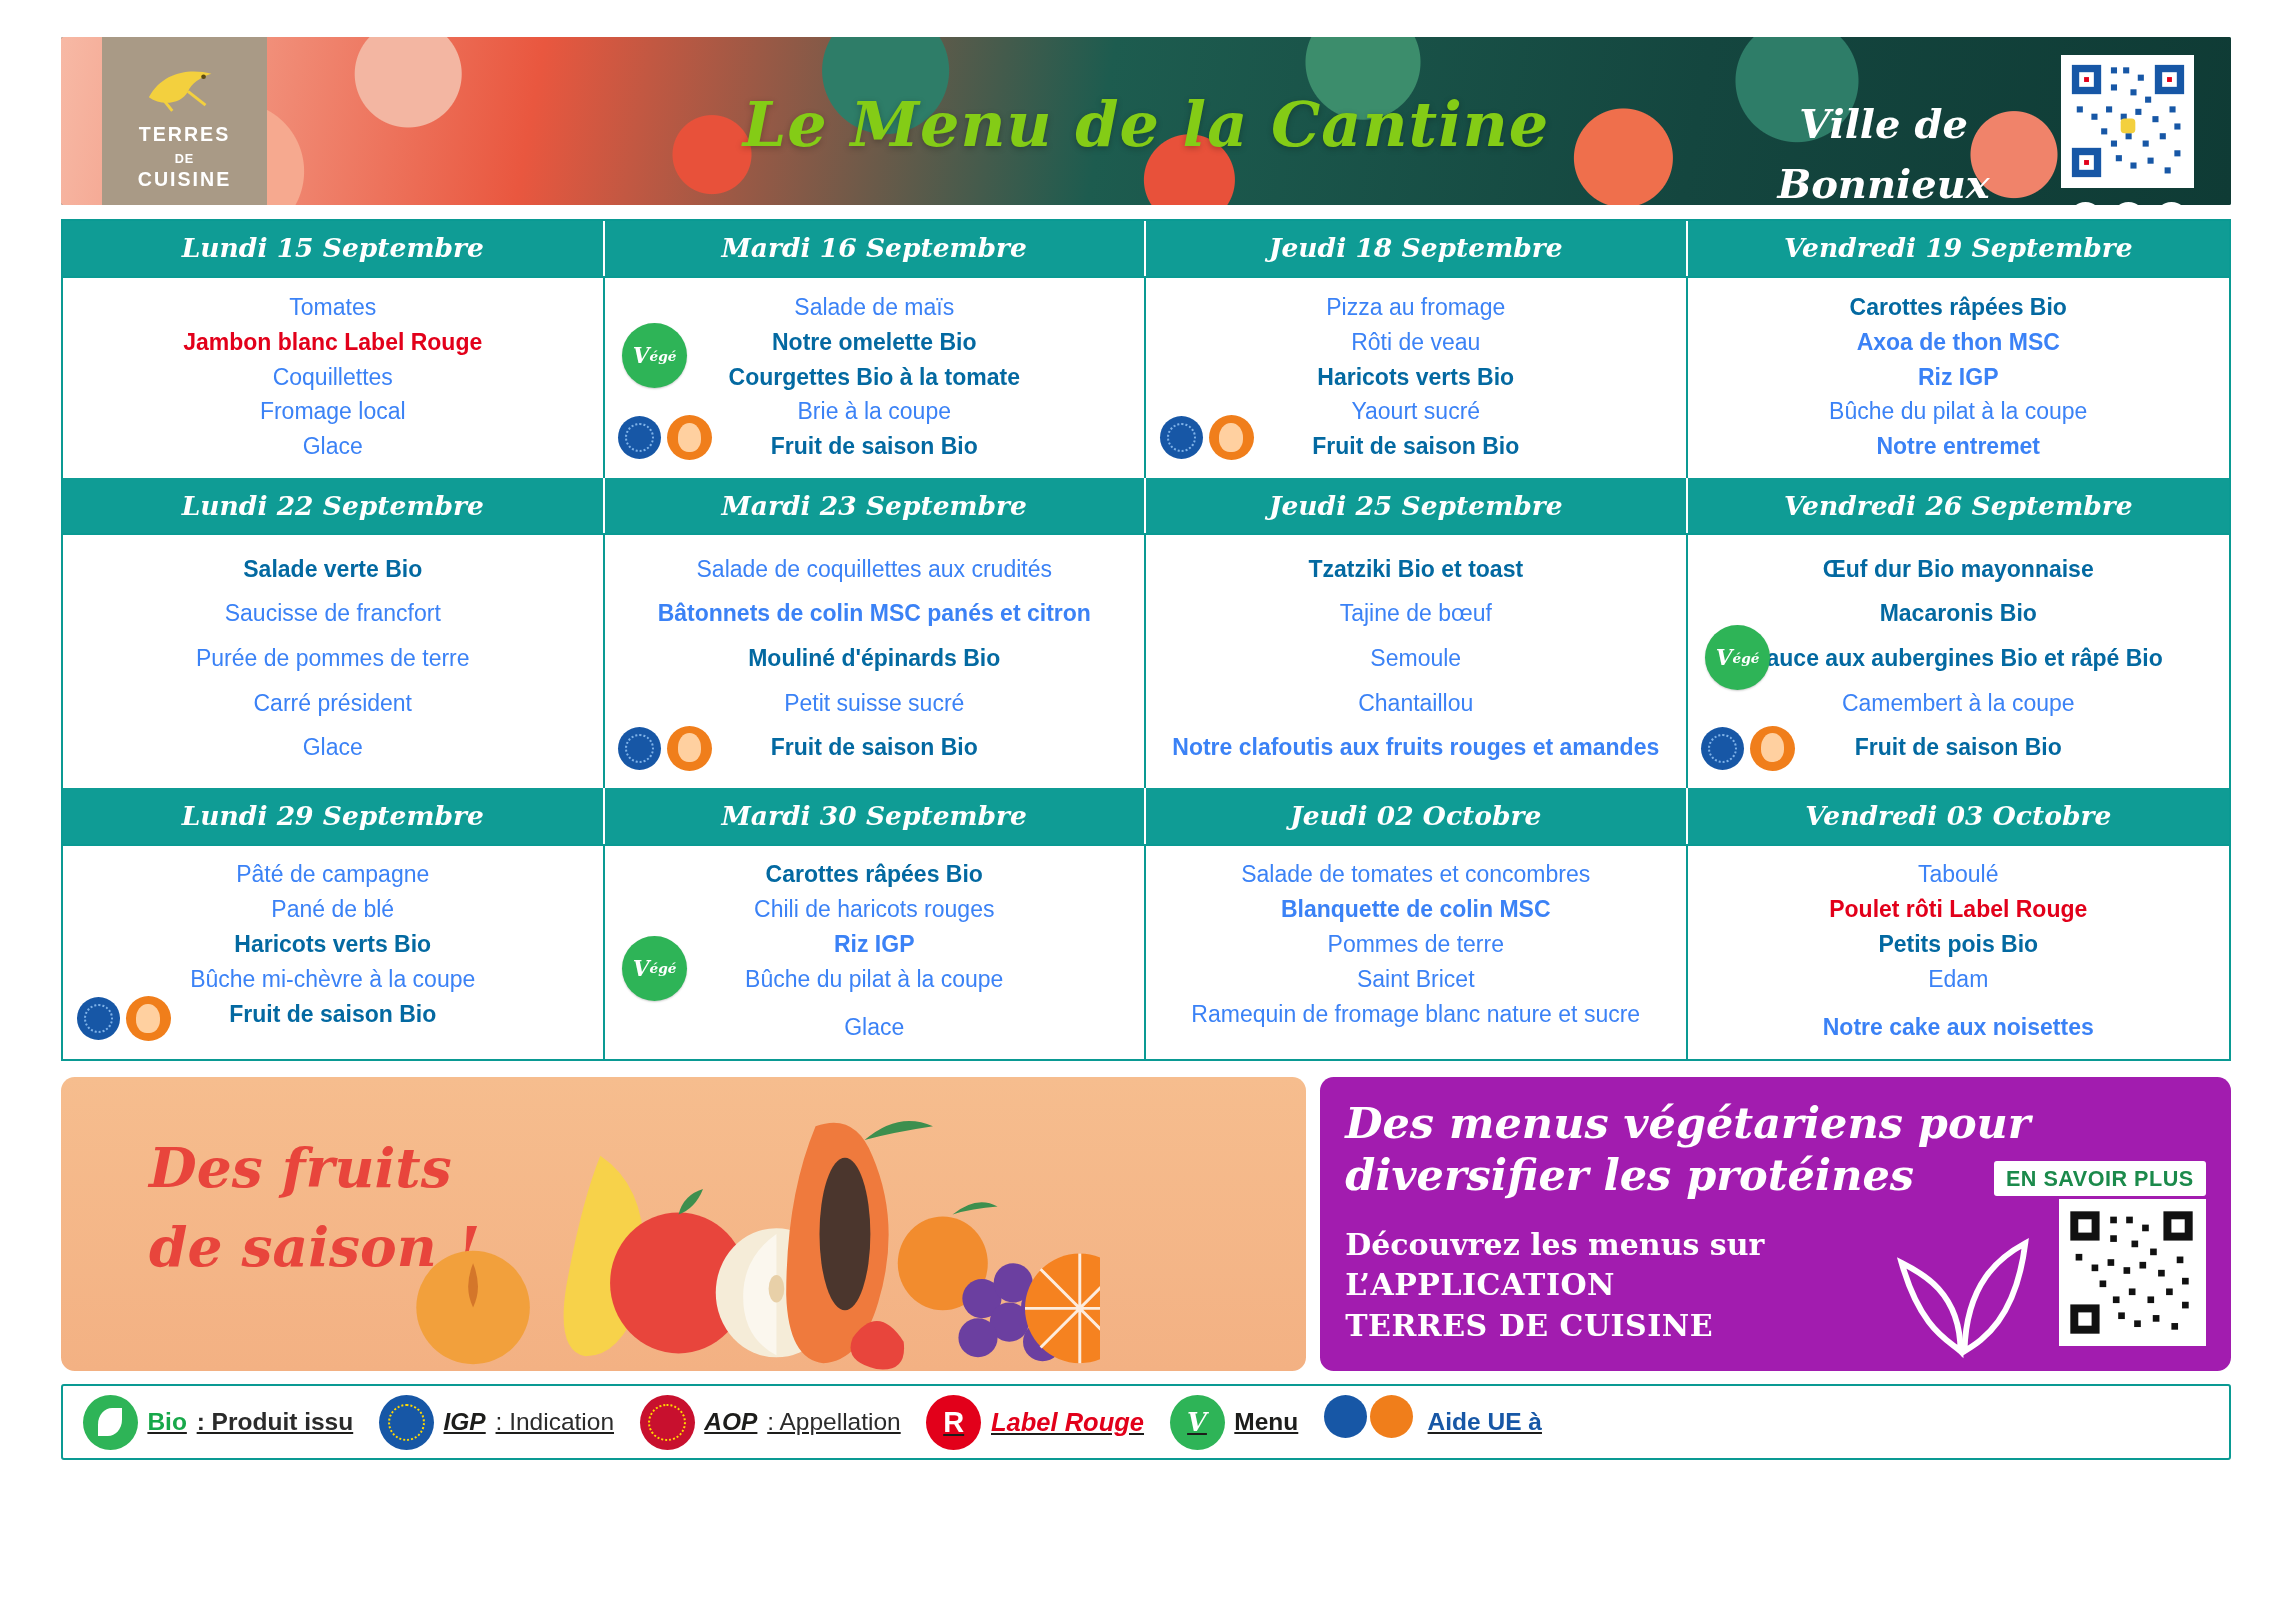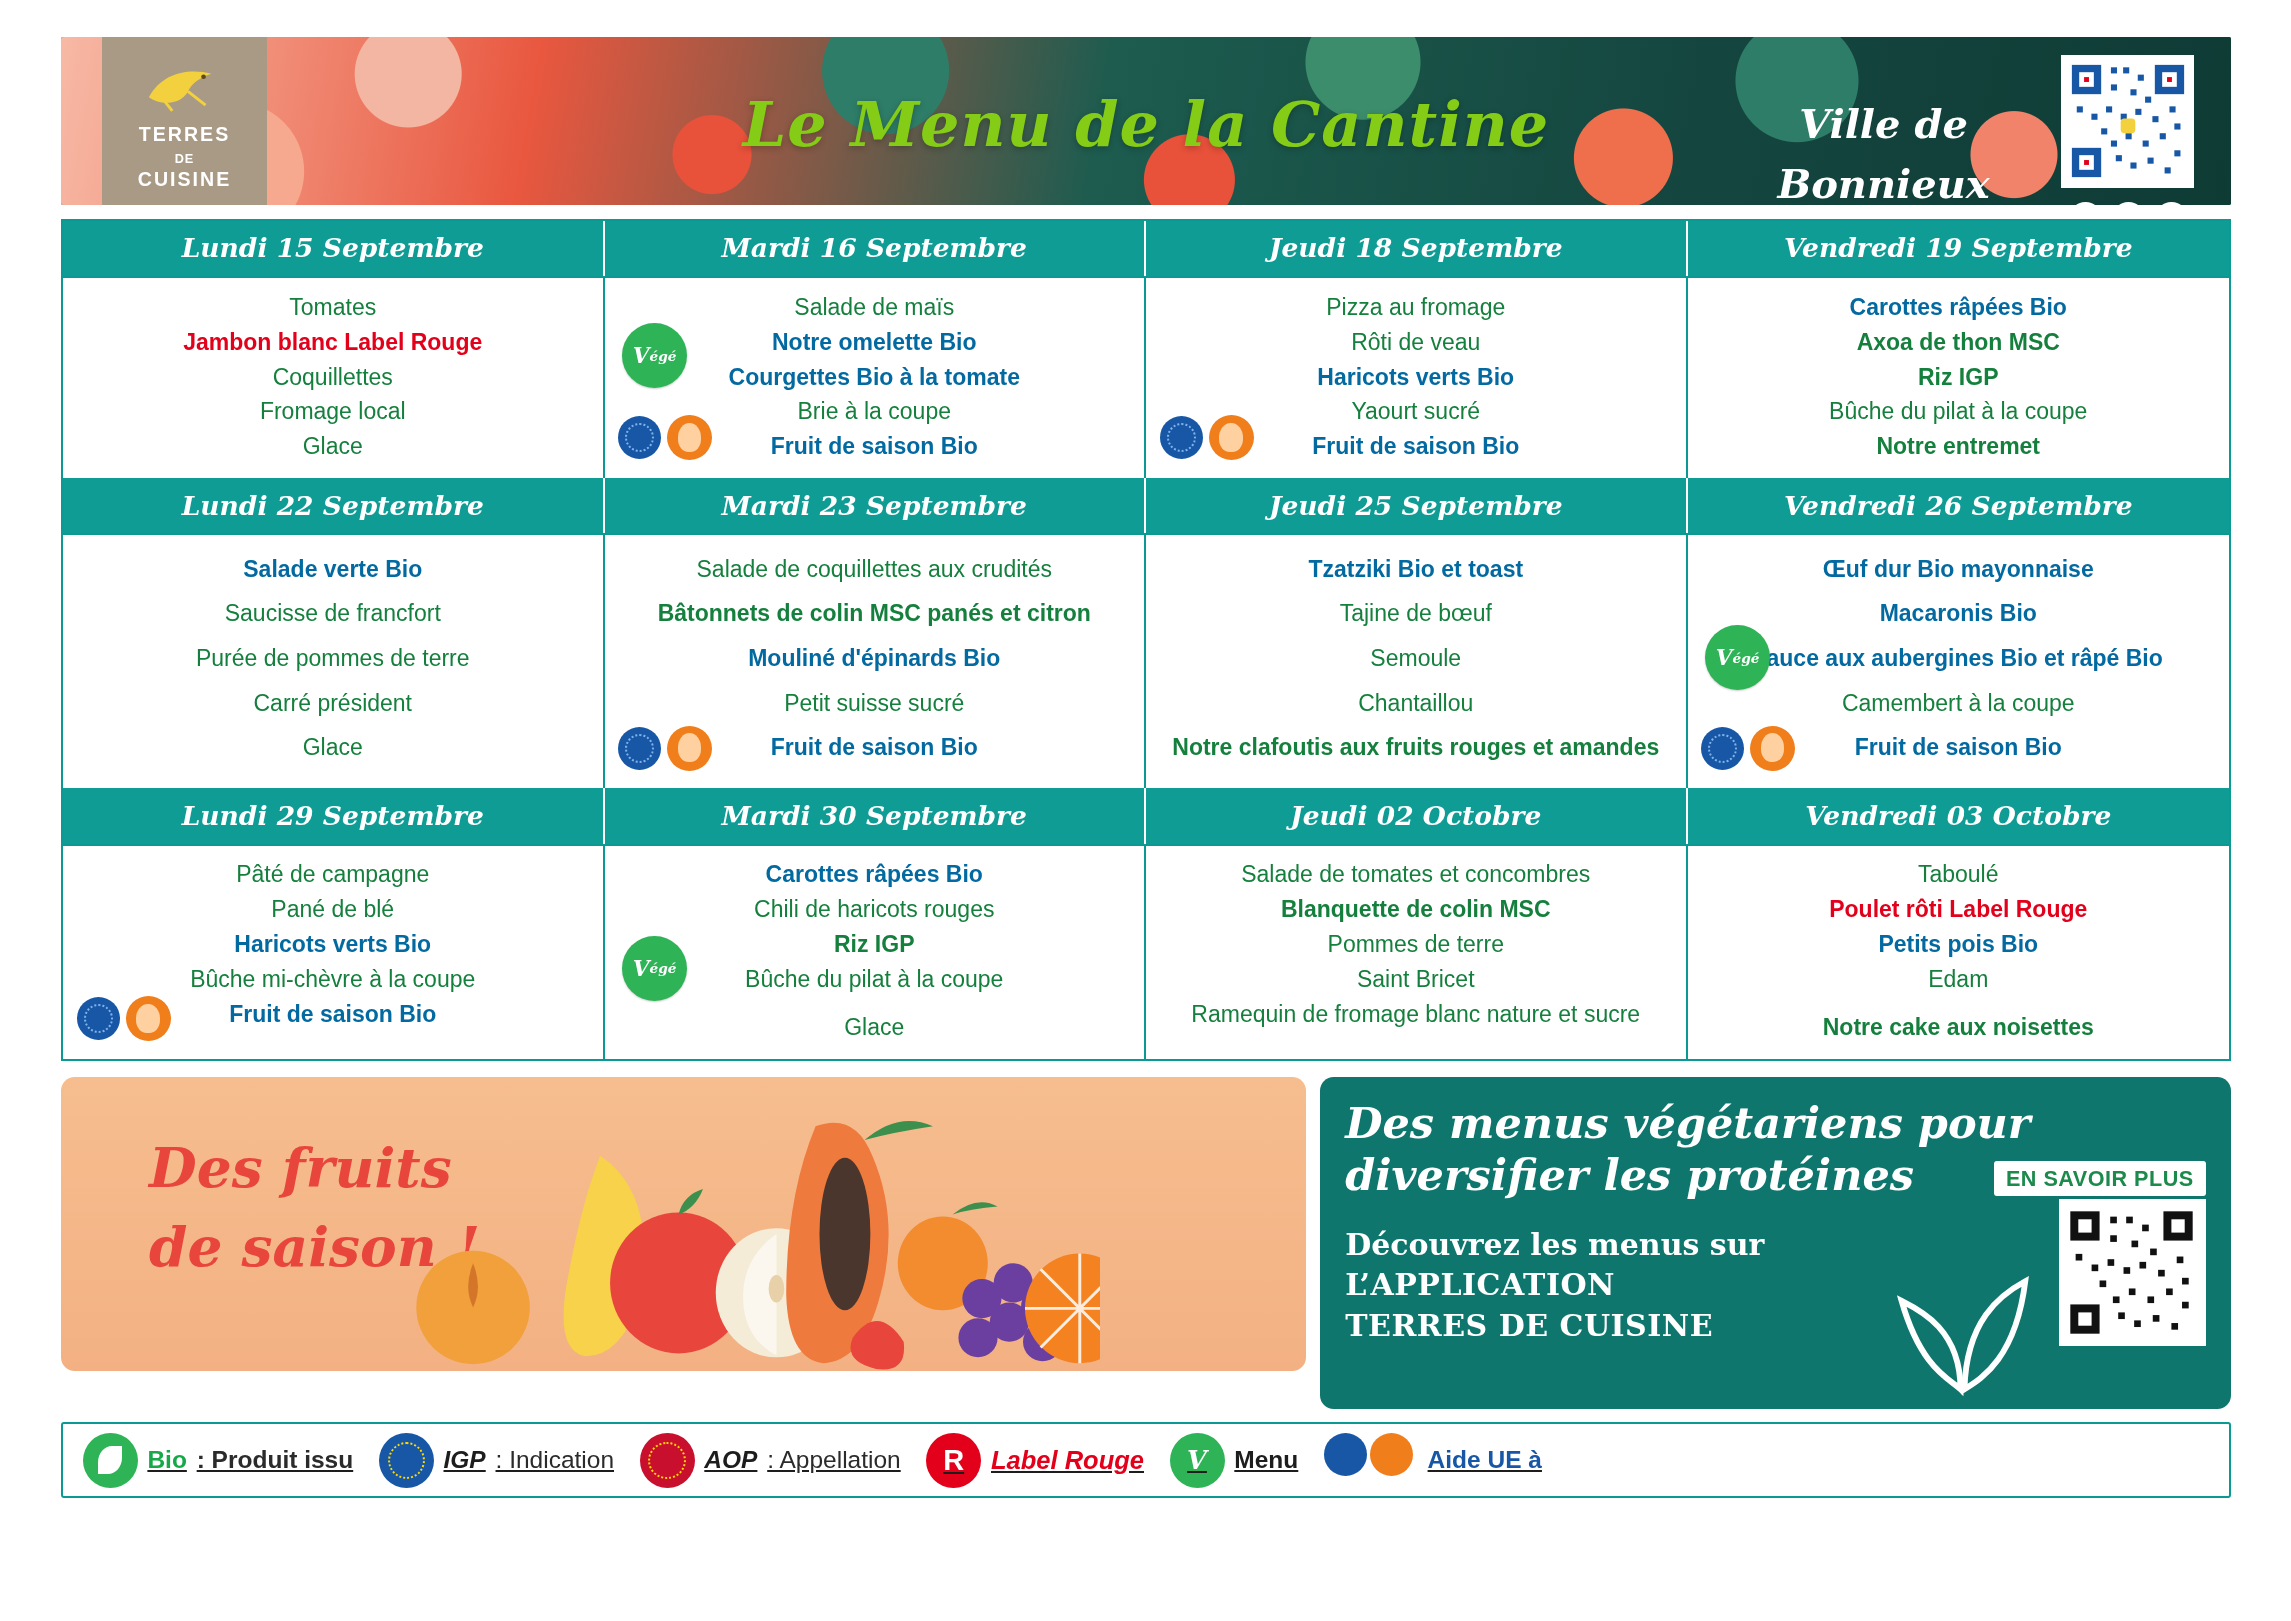--- a/index.html
+++ b/index.html
@@ -68,21 +68,21 @@
   }
   .dayhead:last-child { border-right: none; }
   .cell {
     position: relative; padding: 11.8px 13.7px 13.7px 13.7px; min-height: 194px;
     border-right: 2px solid #0a9a93; border-top: 2px solid #0a9a93;
     display:flex; flex-direction:column; align-items:center; justify-content:flex-start;
   }
   .cell:last-child { border-right: none; }
   .cell.roomy { min-height: 255px; }
   .cell .lines { width:100%; display:flex; flex-direction:column; align-items:center; }
-  .line { text-align:center; font-size: 23px; line-height: 1.34; color:#15803d; padding: 2px 0;}
+  .line { text-align:center; font-size: 23px; line-height: 1.34; color:#3b82f6; padding: 2px 0;}
   .sp .line { padding: 6.9px 0; }
   .bio { color:#0369a1; font-weight:700; }
   .bold { font-weight:700; }
   .red { color:#e2001a; font-weight:700; }
 
   
   .vbadge {
     position:absolute; left: 17.6px; top: 45px; width: 65px; height: 65px; border-radius:50%;
     background:#2eb457; color:#fff; display:flex; align-items:center; justify-content:center;
     font-family:"DejaVu Serif", serif; font-style:italic; font-weight:700; font-size: 21.6px;
@@ -100,21 +100,21 @@
   .promo-fruits {
     position:relative; width: 1245px; height: 294px; border-radius: 13.7px;
     background: linear-gradient(180deg,#f6bd8e 0%, #f3b183 100%); overflow:hidden;
   }
   .promo-fruits .txt {
     position:absolute; left: 88px; top: 51px; color:#e8453c;
     font-family:"DejaVu Serif", serif; font-style:italic; font-weight:700; font-size: 55px; line-height:1.45;
   }
   .fruitart { position:absolute; right: 206px; bottom: 0; width: 745px; height: 274px; }
   .promo-veg {
-    position:relative; flex:1; height: 332px; border-radius: 13.7px; background:#0f766e; overflow:hidden; padding: 21.6px 25.5px;
+    position:relative; flex:1; height: 294px; border-radius: 13.7px; background:#a21caf; overflow:hidden; padding: 21.6px 25.5px;
   }
   .promo-veg .t1 {
     color:#fff; font-family:"DejaVu Serif", serif; font-style:italic; font-weight:700; font-size: 43px; line-height:1.2;
     max-width: 774px;
   }
   .promo-veg .t2 { color:#fff; font-family:"DejaVu Serif", serif; font-weight:700; font-size: 30px; line-height:1.35; margin-top: 23.5px; max-width: 510px;}
   .promo-veg .t2 .cap { font-size: 30px; letter-spacing:0.5px;}
   .savoir {
     position:absolute; right: 25.5px; top: 84px; background:#fff; color:#1b8a4b; font-weight:700;
     font-size: 21.6px; padding: 4.9px 11.8px; border-radius: 2.9px; letter-spacing:0.5px;

